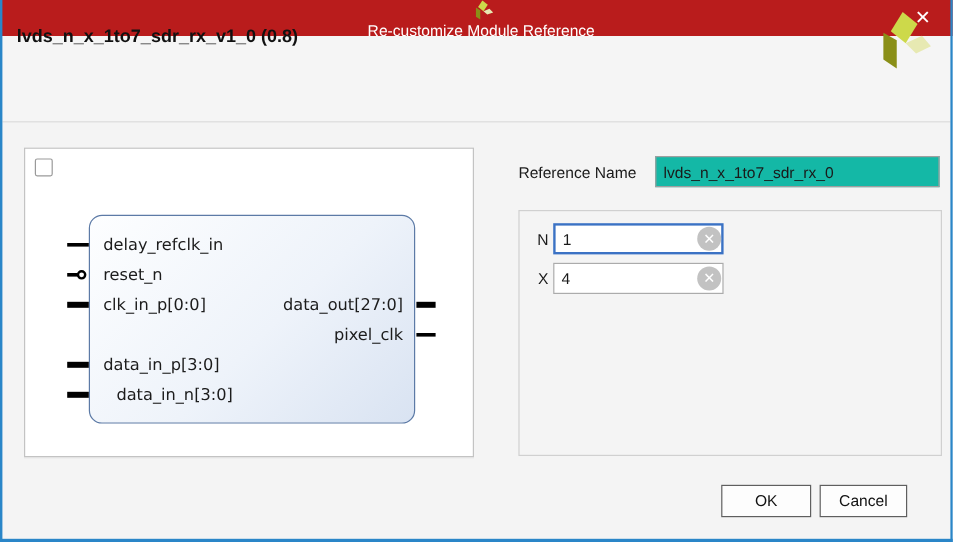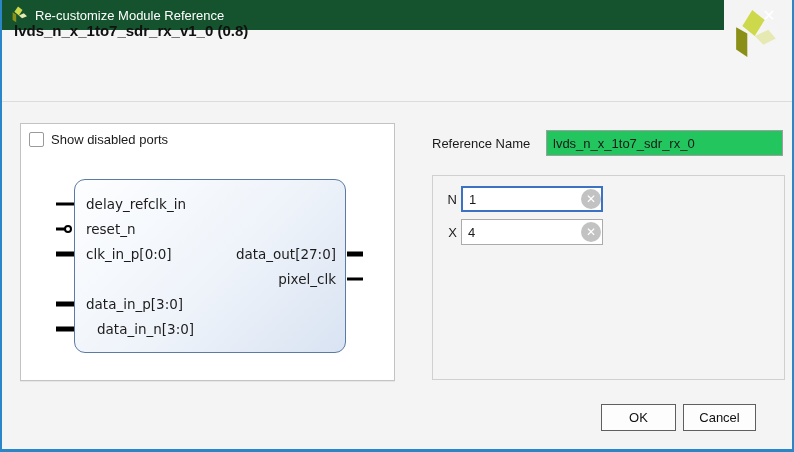--- a/index.html
+++ b/index.html
@@ -13,22 +13,22 @@
 
   
   .dialog-frame{
     position:absolute;inset:0;
     border-left:2px solid #2a86c8;border-right:2px solid #2a86c8;border-bottom:3px solid #2a86c8;
     pointer-events:none;z-index:50;
   }
 
   
   .titlebar{
-    position:absolute;left:0;top:0;width:724px;height:30px;
-    background:#14532d;display:flex;align-items:center;
+    position:absolute;left:0;top:0;width:794px;height:30px;
+    background:#b91c1c;display:flex;align-items:center;flex-direction:column;
   }
   .titlebar .app-icon{width:18px;height:18px;margin-left:9px;flex:0 0 auto;}
   .titlebar .title{color:#ffffff;font-size:13px;margin-left:8px;}
   .close-btn{
     position:absolute;right:8px;top:0;width:34px;height:30px;
     display:flex;align-items:center;justify-content:center;
     color:#ffffff;font-size:16px;cursor:pointer;
   }
 
   
@@ -76,21 +76,21 @@
     width:8px;height:8px;border:2.5px solid #000;border-radius:50%;background:#fff;
   }
 
   
   .comp-name-label{
     position:absolute;left:432px;top:130px;width:108px;height:26px;
     font-size:13px;color:#1a1a1a;display:flex;align-items:center;justify-content:flex-start;
   }
   .comp-name-field{
     position:absolute;left:546px;top:130px;width:237px;height:26px;
-    background:#22c55e;border:1px solid #9f9f9f;
+    background:#14b8a6;border:1px solid #9f9f9f;
     font-size:13px;color:#1a1a1a;padding:0 6px;
     font-family:"Liberation Sans","DejaVu Sans",sans-serif;
   }
   .param-group{
     position:absolute;left:432px;top:175px;width:353px;height:205px;
     border:1px solid #d0d0d0;background:#f4f4f4;
   }
   .param-row{position:absolute;left:0;width:100%;height:28px;}
   .param-label{
     position:absolute;left:0;width:24px;height:100%;
@@ -137,21 +137,20 @@
 <div class="module-title">lvds_n_x_1to7_sdr_rx_v1_0 (0.8)</div>
 <svg class="brand-logo" viewBox="0 0 40 42">
   <polygon points="21,0 31,8 23,21 13,13" fill="#cdd94a"></polygon>
   <polygon points="8,14 17,19 17,38 8,32" fill="#8a8f17"></polygon>
   <polygon points="23,21 34,16 40,23 30,28" fill="#e7e9b2"></polygon>
 </svg>
 
 <div class="left-panel">
   <div class="checkbox-row">
     <div class="checkbox"></div>
-    <span class="checkbox-label">Show disabled ports</span>
   </div>
 
   <div class="symbol-block"></div>
 
   <div class="port-row" style="left:0;top:95px;width:330px;">
     <div class="stub inv-line" style="left:35px;"></div>
     <div class="inv-bubble" style="left:43px;"></div>
     <span class="port-label" style="left:65px;">reset_n</span>
   </div>
   <div class="port-row" style="left:0;top:70px;width:330px;">

